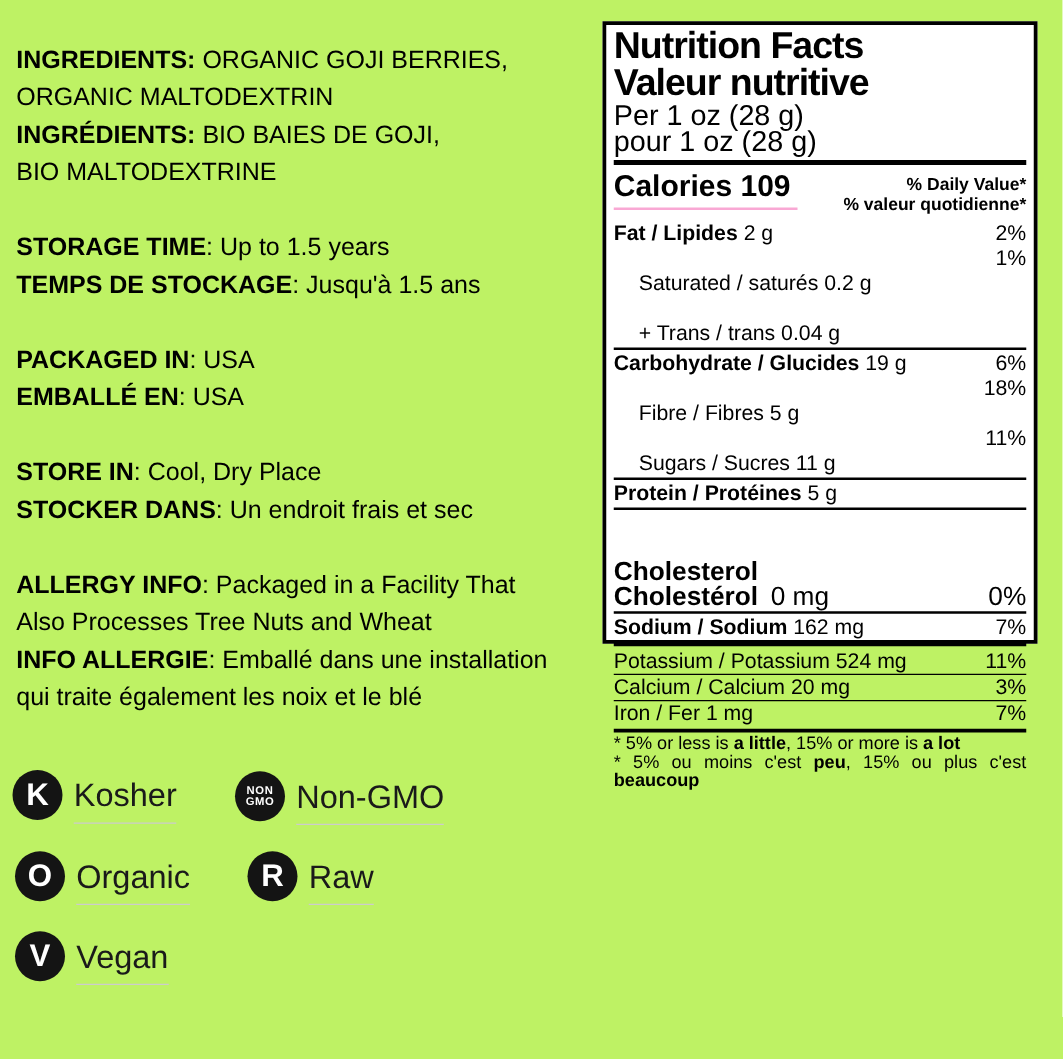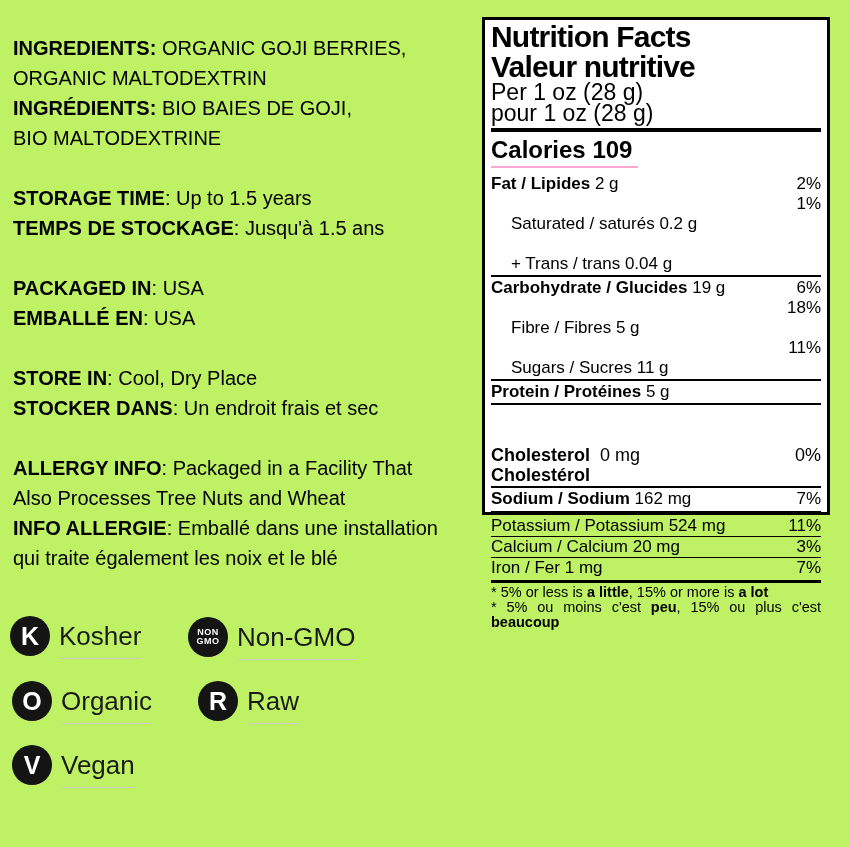--- a/index.html
+++ b/index.html
@@ -23,21 +23,21 @@
   .cal-section { display:flex; justify-content:space-between; align-items:flex-start; margin:2px 0 6px 0; }
   .cal-left { font-size:24px; font-weight:bold; border-bottom:2px solid #f9a8d4; padding:2px 6px 2px 0; }
   .dv-head { font-size:14px; font-weight:bold; text-align:right; line-height:16px; padding-top:5px; }
   .nrow { display:flex; justify-content:space-between; font-size:17px; line-height:20px; }
   .nlabel .bld { font-weight:bold; }
   .ind { padding-left:20px;margin-top:20px; }
   .ndv { text-align:right; white-space:nowrap; }
   .sep1 { border-top:1px solid #000; }
   .sep2 { border-top:2px solid #000; margin:1px 0; }
   .sep3 { border-top:3px solid #000; margin:2px 0; }
-  .chol { display:flex; align-items:flex-start; font-size:18px; line-height:20px;margin-top:40px; }
+  .chol { display:flex; align-items:flex-end; font-size:21px; line-height:20px;margin-top:40px; }
   .chol-labels div { font-weight:bold; }
   .chol-val { margin-left:10px; }
   .chol-dv { margin-left:auto; }
   .footnote { font-size:14.5px; line-height:15px; }
   .just { text-align:justify; text-align-last:justify; }
   
   .badge { position:absolute; display:flex; align-items:center; gap:9px; }
   .bcircle {
     width:40px; height:40px; border-radius:50%; background:#141414; color:#fff;
     display:flex; flex-direction:column; align-items:center; justify-content:center;
@@ -88,20 +88,24 @@
 
   <div class="nft">
     <div class="nft-title">Nutrition Facts</div>
     <div class="nft-title">Valeur nutritive</div>
     <div class="serving">Per 1 oz (28 g)</div>
     <div class="serving">pour 1 oz (28 g)</div>
     <div class="rule-heavy"></div>
 
     <div class="cal-section">
       <div class="cal-left"><span>Calories</span> <span>109</span></div>
+      <div class="dv-head">
+        <div>% Daily Value*</div>
+        <div>% valeur quotidienne*</div>
+      </div>
     </div>
 
     <div class="nrow">
       <div class="nlabel"><span class="bld">Fat / Lipides</span> <span>2 g</span></div>
       <div class="ndv">2%</div>
     </div>
     <div class="nrow">
       <div class="nlabel ind"><span>Saturated / saturés</span> <span>0.2 g</span></div>
       <div class="ndv">1%</div>
     </div>

